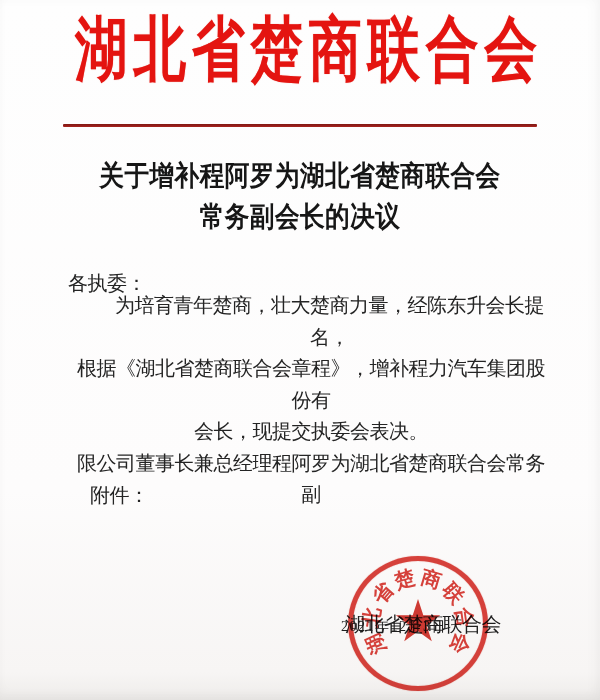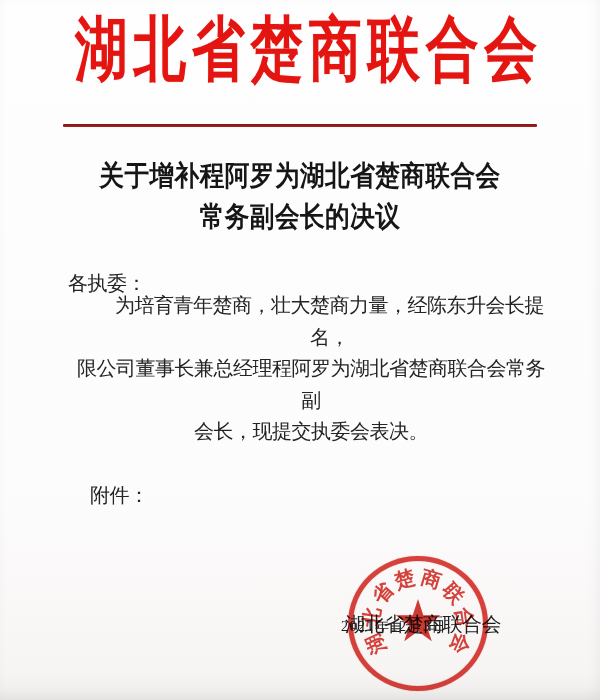--- a/index.html
+++ b/index.html
@@ -81,22 +81,23 @@
 
   <div class="doc-title">
     <div>关于增补程阿罗为湖北省楚商联合会</div>
     <div>常务副会长的决议</div>
   </div>
 
   <div class="body-text salutation">各执委：</div>
 
   <div class="body-text paragraph">
     <div class="indent">为培育青年楚商，壮大楚商力量，经陈东升会长提名，</div>
+    <div>根据《湖北省楚商联合会章程》，增补程力汽车集团股份有</div>
+    <div>会长，现提交执委会表决。</div>
     <div>限公司董事长兼总经理程阿罗为湖北省楚商联合会常务副</div>
-    <div>会长，现提交执委会表决。</div>
   </div>
 
   <div class="body-text attachment-label">附件：</div>
 
   <div class="body-text attachment">
   </div>
 
   <div class="body-text signature">湖北省楚商联合会</div>
 
   <div class="date">2021年12月3日</div>

